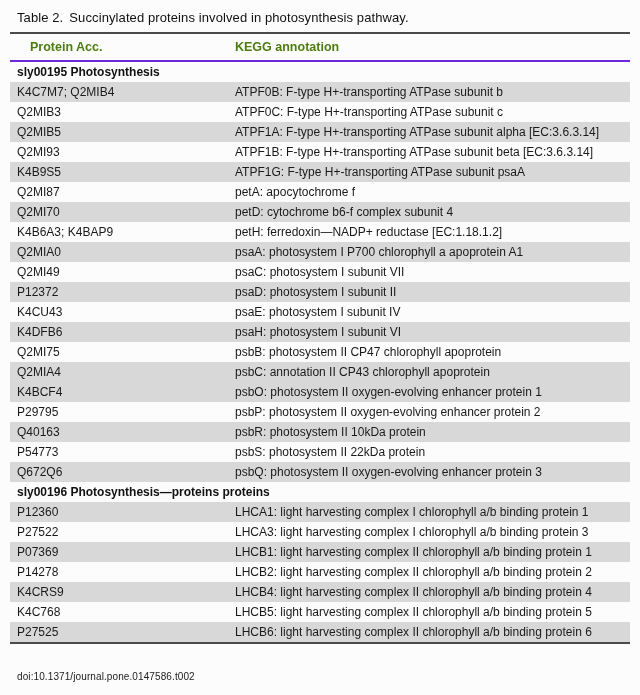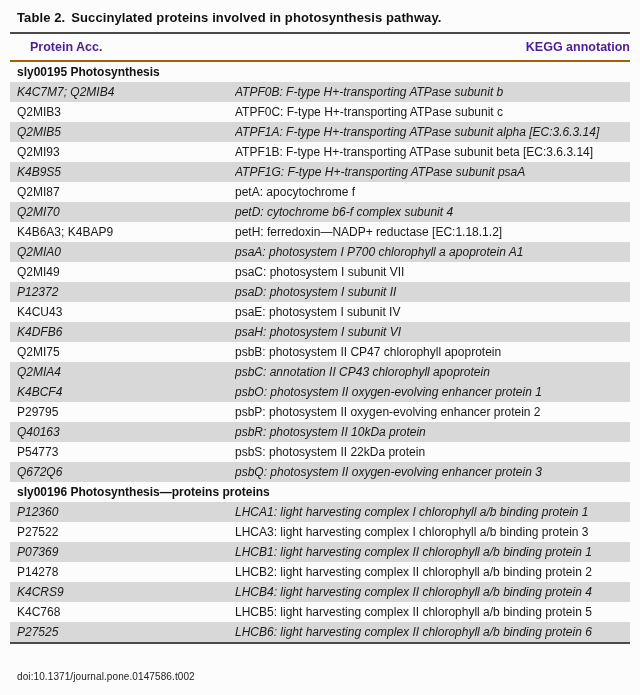--- a/index.html
+++ b/index.html
@@ -13,58 +13,58 @@
     -webkit-font-smoothing: antialiased;
   }
   .page {
     position: relative;
     width: 620px;
     margin: 0 auto;
     padding-top: 7px;
   }
   .table-title {
     font-size: 13px;
-    font-weight: bold;
+    font-weight: normal;
     color: #111;
     padding: 3px 0 7px 7px;
     letter-spacing: 0.1px;
     white-space: nowrap;
   }
   .table-title .title-label { margin-right: 6px; }
   .top-rule { border-bottom: 2px solid #4a4a4a; }
   .header-row {
     display: flex;
     align-items: center;
     height: 26px;
     font-size: 12.5px;
     font-weight: bold;
-    color: #4c1d95;
-    border-bottom: 2px solid #a16207;
+    color: #4d7c0f;
+    border-bottom: 2px solid #6d28d9;
   }
   .header-col1 {
     width: 225px;
     box-sizing: border-box;
     padding-left: 20px;
     white-space: nowrap;
   }
   .header-col2 {
     flex: 1;
-    text-align: right;
+    text-align: left;
     white-space: nowrap;
   }
   .tbody { border-bottom: 2px solid #4a4a4a; }
   .row {
     display: flex;
     align-items: center;
     height: 20px;
     font-size: 12px;
     line-height: 20px;
     white-space: nowrap;
   }
-  .row.shaded { background: #d8d8d8; font-style: italic; }
+  .row.shaded { background: #d8d8d8; }
   .cell-acc {
     width: 225px;
     box-sizing: border-box;
     padding-left: 7px;
     overflow: hidden;
   }
   .cell-annot {
     flex: 1;
     overflow: hidden;
   }

